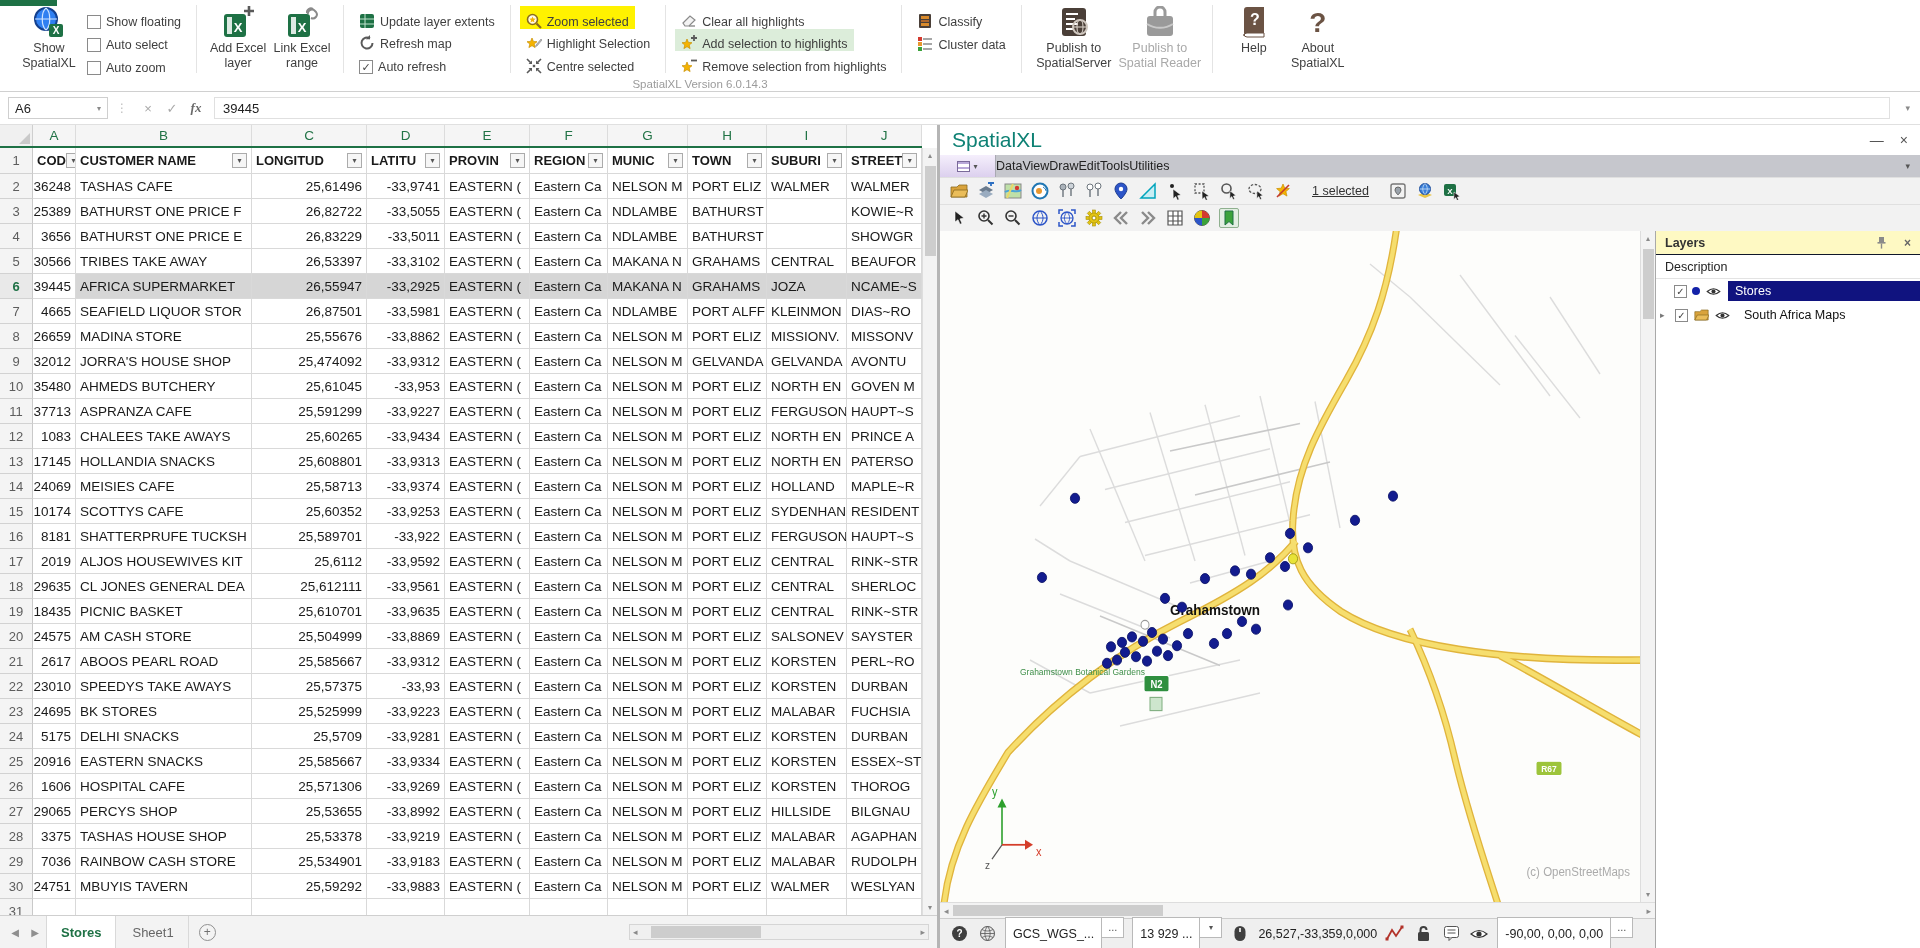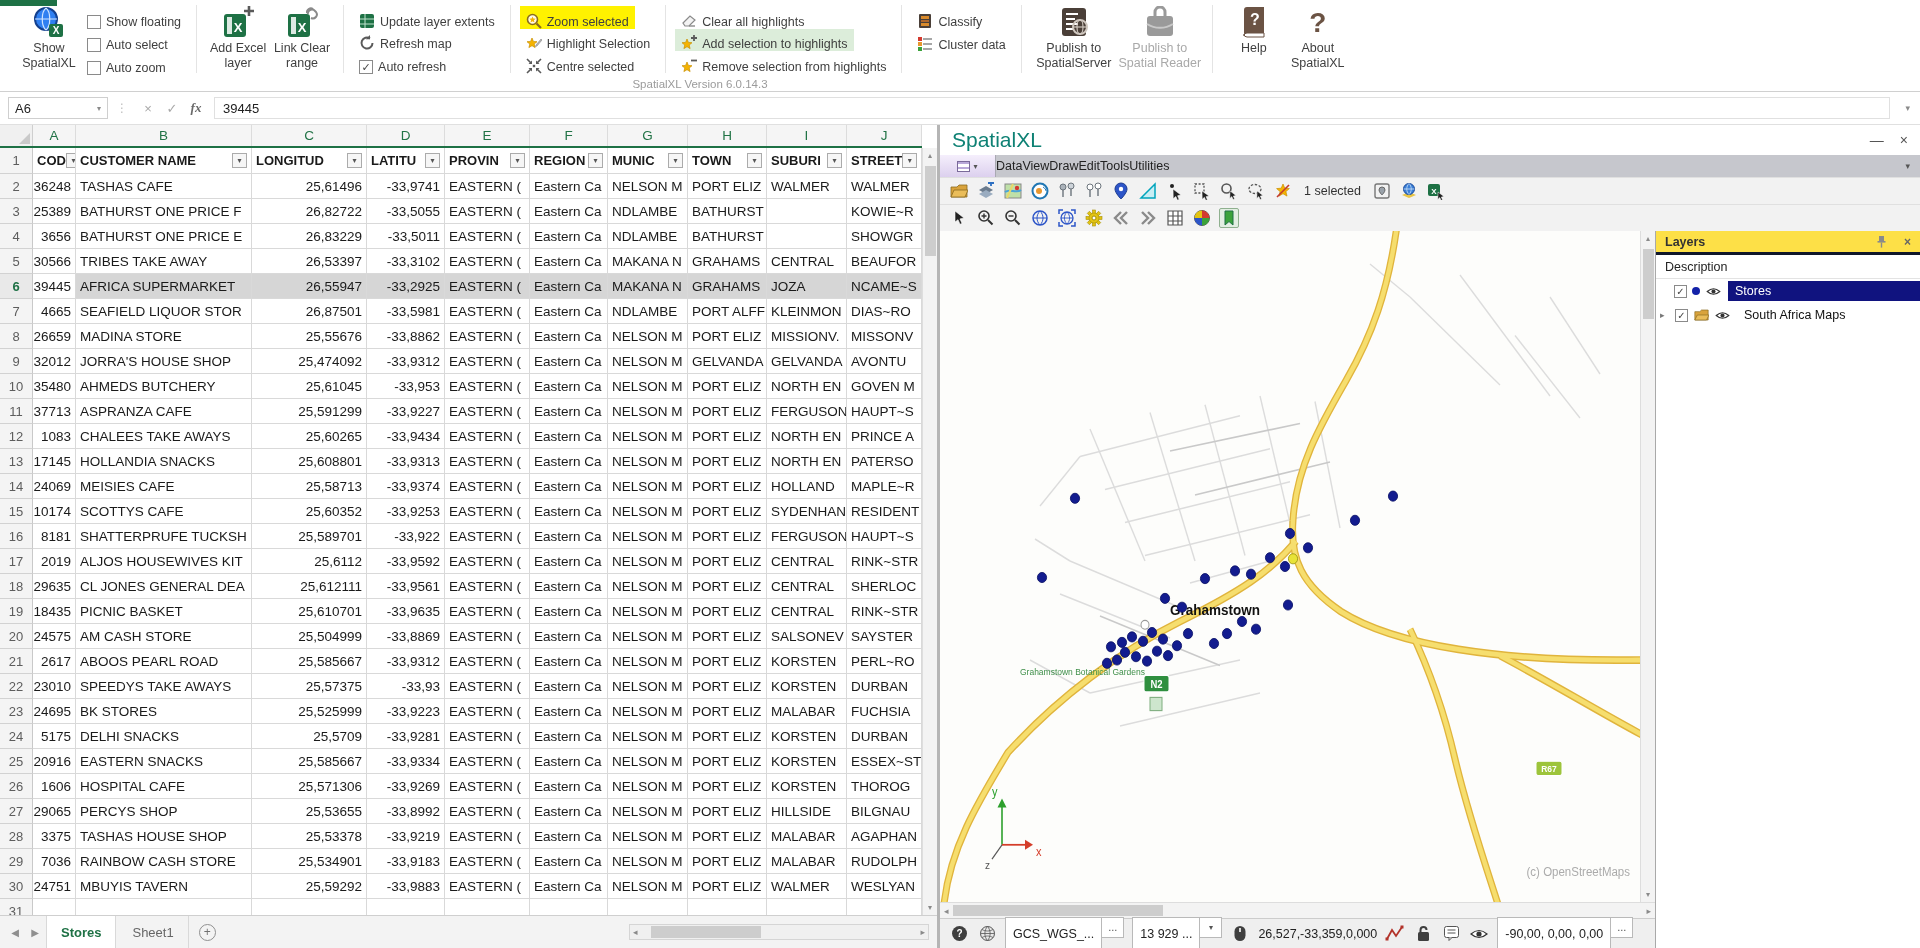--- a/index.html
+++ b/index.html
@@ -94,21 +94,21 @@
   .mviewbtn{width:56px;height:100%;background:linear-gradient(#f5effc,#dcd0ee);border-right:1px solid #a9a9b2;
         display:flex;align-items:center;justify-content:center;gap:3px;color:#555;font-size:8px;}
   .mini-table{width:13px;height:11px;border:1px solid #7a6a9a;background:#fff;display:inline-block;
         background-image:linear-gradient(#b9a9d9 2px,transparent 2px);background-size:100% 5px;}
   .mitem{padding:0 0;}
   .mchev{margin-left:auto;padding-right:10px;color:#555;font-size:9px;}
   .ptool{height:27px;background:#f2f2f2;display:flex;align-items:center;gap:7px;padding:0 9px;
         border-top:1px solid #e0e0e0;flex:none;}
   .tico{width:20px;height:20px;display:inline-flex;align-items:center;justify-content:center;flex:none;}
   .pressed{border:1px solid #8fb08f;background:#e2eee2;border-radius:2px;}
-  .selcount{font-size:12.5px;color:#333;margin:0 4px;white-space:nowrap;}
+  .selcount{font-size:12.5px;color:#333;margin:0 12px;white-space:nowrap;text-decoration:underline;}
 
   .pbody{flex:1;display:flex;min-height:0;}
   .mapcol{flex:1;display:flex;flex-direction:column;min-width:0;}
   .canvasrow{flex:1;display:flex;min-height:0;}
   .mapcanvas{flex:1;position:relative;background:#fdfdfb;min-width:0;}
   .mapcanvas svg{position:absolute;inset:0;width:100%;height:100%;}
   .mvscroll{width:15px;background:#f3f3f3;border-left:1px solid #ddd;display:flex;flex-direction:column;
         align-items:center;font-size:8px;color:#8a8a8a;flex:none;}
   .mvthumb{width:11px;height:70px;background:#cdcdcd;margin-top:3px;}
   .mhscroll{height:16px;background:#f3f3f3;border-top:1px solid #ddd;display:flex;align-items:center;
@@ -118,21 +118,21 @@
         gap:8px;padding:0 9px;font-size:12.5px;color:#222;flex:none;white-space:nowrap;}
   .sgroup{display:flex;align-items:stretch;}
   .sfield{background:#fff;border:1px solid #b9b9b9;height:34px;display:flex;align-items:center;
         padding:0 7px;font-size:12.5px;gap:8px;}
   .sbox{background:#fff;border:1px solid #b9b9b9;border-left:none;height:21px;width:22px;display:flex;
         align-items:center;justify-content:center;color:#555;font-size:11px;}
   .ddarr{color:#555;font-size:8px;}
 
   
   .layers{width:265px;border-left:1px solid #a9a9a9;display:flex;flex-direction:column;background:#fff;flex:none;}
-  .ltitle{height:24px;background:#fde047;border-bottom:3px solid #0f172a;display:flex;align-items:center;
+  .ltitle{height:24px;background:#fef9c3;border-bottom:1px solid #0f172a;display:flex;align-items:center;
         padding:0 9px;font-weight:bold;font-size:12.5px;color:#333;}
   .ltools{margin-left:auto;display:flex;gap:12px;align-items:center;color:#666;font-size:12px;}
   .lheader{height:24px;border-bottom:1px solid #e3e3e3;display:flex;align-items:center;padding:0 9px;
         font-size:12.5px;color:#222;}
   .lrow{height:24px;display:flex;align-items:center;gap:5px;padding-left:18px;font-size:12.5px;color:#111;}
   .lrow .caret{width:10px;color:#777;font-size:9px;flex:none;}
   .ldot{width:8px;height:8px;border-radius:50%;background:#1321a8;flex:none;}
   .llabel{flex:1;height:20px;display:flex;align-items:center;padding:0 7px;margin-left:2px;}
   .llabel.sel{background:#10137F;color:#fff;}
 </style>
@@ -189,21 +189,21 @@
         <div class="bbtn">
           <span class="bicon ric">
             <svg width="34" height="34" viewBox="0 0 34 34">
                 <rect x="3" y="8" width="22" height="23" rx="3" fill="#1E7145"></rect>
                 <rect x="6" y="11" width="5" height="17" fill="#ffffff" opacity=".85"></rect>
                 <text x="17" y="26" fill="#fff" font-size="13" font-weight="bold" text-anchor="middle" font-family="Liberation Sans,sans-serif">X</text>
                 <path d="M23 8a4 4 0 0 1 6-4l2 2a4 4 0 0 1-5 6" fill="none" stroke="#8a8a8a" stroke-width="2"></path>
                 <path d="M28 3a4 4 0 0 0-6 4" fill="none" stroke="#8a8a8a" stroke-width="2"></path>
               </svg>
           </span>
-          <span>Link Clear</span>
+          <span>Link Excel</span>
           <span>range</span>
         </div>
       </div>
       <div class="sep"></div>
       <div class="rg sicol">
         <div class="sitem">
           <span class="ric">
             <svg width="16" height="16" viewBox="0 0 16 16">
                 <rect x="1" y="1" width="14" height="14" rx="2" fill="#1E7145"></rect>
                 <path d="M1 6h14M1 11h14M6 1v14" stroke="#bfe3cd" stroke-width="1"></path>

